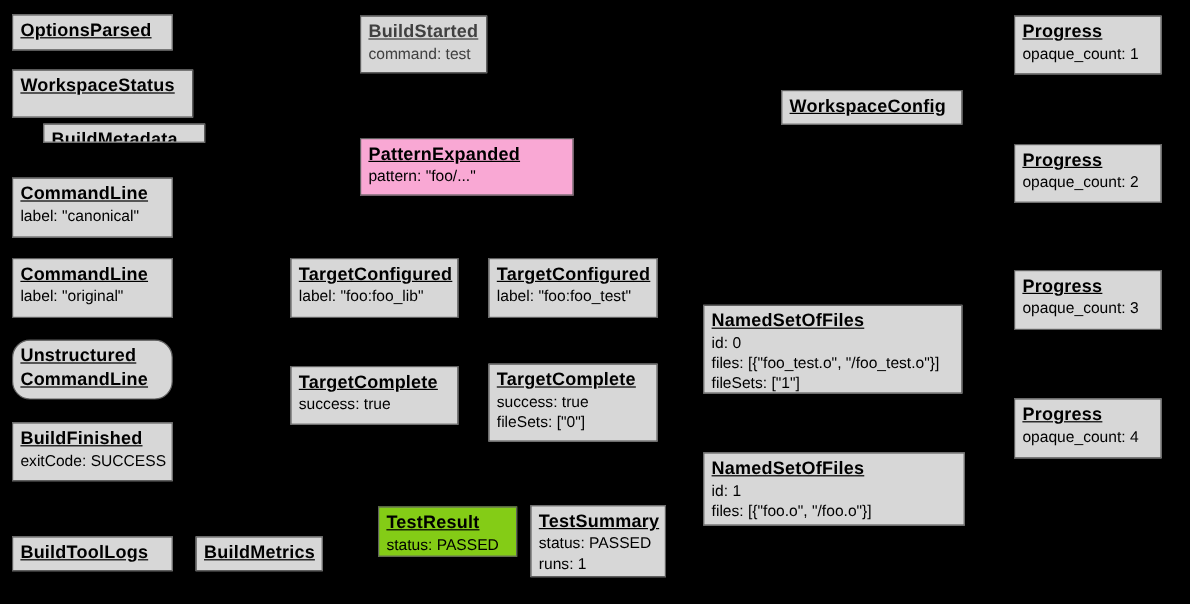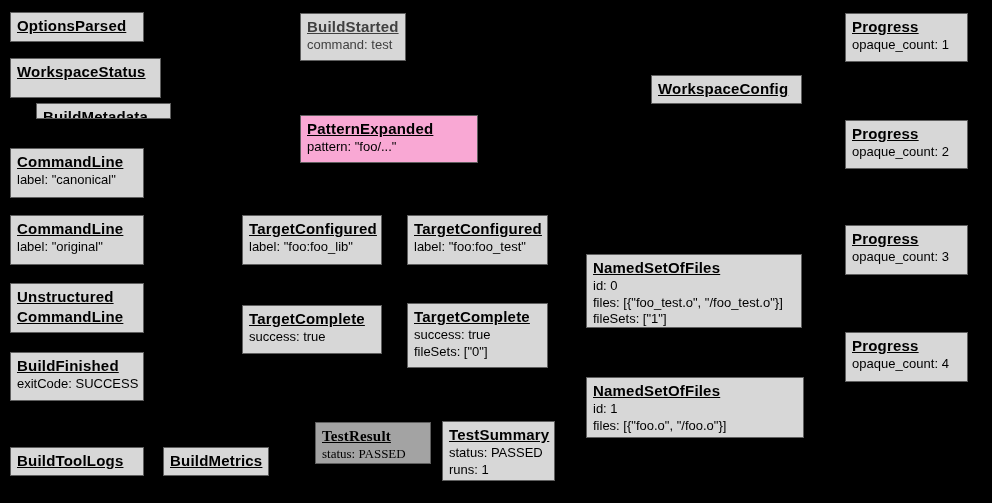--- a/index.html
+++ b/index.html
@@ -52,21 +52,21 @@
     <div class="event-title">BuildMetadata</div>
   </div>
     <div class="event-box" style="left: 10px; top: 148px; width: 134px; height: 50px; background: rgb(215, 215, 215); border-color: rgb(95, 95, 95); color: rgb(0, 0, 0);">
     <div class="event-title">CommandLine</div>
   <div class="event-line">label: "canonical"</div>
     </div>
     <div class="event-box" style="left: 10px; top: 215px; width: 134px; height: 50px; background: rgb(215, 215, 215); border-color: rgb(95, 95, 95); color: rgb(0, 0, 0);">
     <div class="event-title">CommandLine</div>
   <div class="event-line">label: "original"</div>
     </div>
-    <div class="event-box" style="left: 10px; top: 283px; width: 134px; height: 50px; background: rgb(215, 215, 215); border-color: rgb(95, 95, 95); color: rgb(0, 0, 0);">
+    <div class="event-box" style="left: 10px; top: 283px; width: 134px; height: 50px; background: rgb(215, 215, 215); border-color: rgb(95, 95, 95); color: rgb(0, 0, 0); border-radius: 15px;">
     <div class="event-title">Unstructured
 CommandLine</div>
   </div>
     <div class="event-box" style="left: 10px; top: 447px; width: 134px; height: 29px; background: rgb(215, 215, 215); border-color: rgb(95, 95, 95); color: rgb(0, 0, 0);">
     <div class="event-title">BuildToolLogs</div>
   </div>
     <div class="event-box" style="left: 10px; top: 352px; width: 134px; height: 49px; background: rgb(215, 215, 215); border-color: rgb(95, 95, 95); color: rgb(0, 0, 0);">
     <div class="event-title">BuildFinished</div>
   <div class="event-line">exitCode: SUCCESS</div>
     </div>
@@ -91,21 +91,21 @@
     </div>
     <div class="event-box" style="left: 242px; top: 305px; width: 140px; height: 49px; background: rgb(215, 215, 215); border-color: rgb(95, 95, 95); color: rgb(0, 0, 0);">
     <div class="event-title">TargetComplete</div>
   <div class="event-line">success: true</div>
     </div>
     <div class="event-box" style="left: 407px; top: 303px; width: 141px; height: 65px; background: rgb(215, 215, 215); border-color: rgb(95, 95, 95); color: rgb(0, 0, 0);">
     <div class="event-title">TargetComplete</div>
   <div class="event-line">success: true</div>
       <div class="event-line">fileSets: ["0"]</div>
     </div>
-    <div class="event-box" style="left: 315px; top: 422px; width: 116px; height: 42px; background: #a3a3a3; border-color: rgb(95, 95, 95); color: rgb(0, 0, 0); font-family: Liberation Serif, serif;">
+    <div class="event-box" style="left: 315px; top: 422px; width: 116px; height: 42px; background: #84cc16; border-color: rgb(95, 95, 95); color: rgb(0, 0, 0);">
     <div class="event-title">TestResult</div>
   <div class="event-line">status: PASSED</div>
     </div>
     <div class="event-box" style="left: 442px; top: 405px; width: 113px; height: 60px; background: rgb(215, 215, 215); border-color: rgb(95, 95, 95); color: rgb(0, 0, 0); margin-top: 16px;">
     <div class="event-title">TestSummary</div>
   <div class="event-line">status: PASSED</div>
       <div class="event-line">runs: 1</div>
     </div>
     <div class="event-box" style="left: 651px; top: 75px; width: 151px; height: 29px; background: rgb(215, 215, 215); border-color: rgb(95, 95, 95); color: rgb(0, 0, 0);">
     <div class="event-title">WorkspaceConfig</div>

